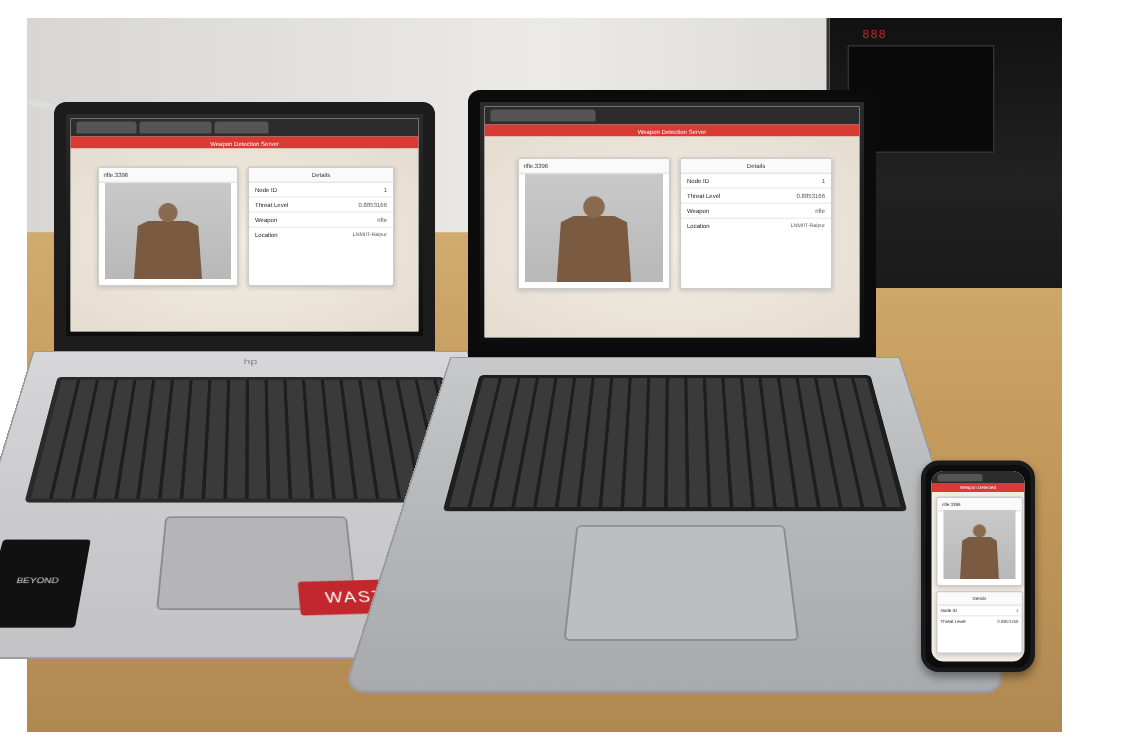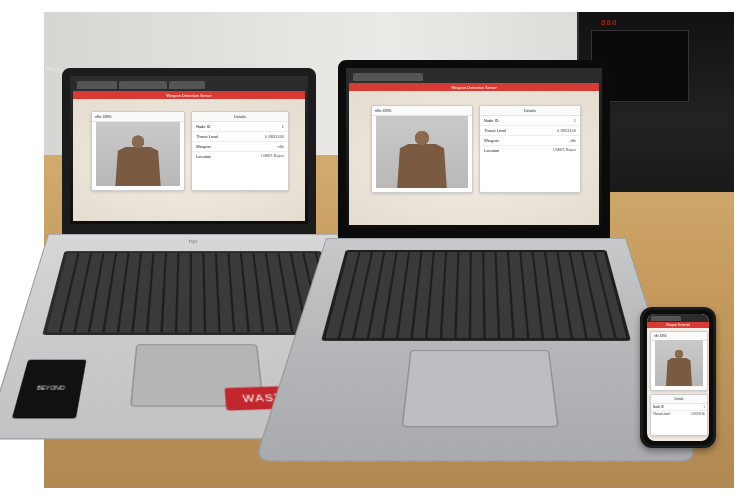--- a/index.html
+++ b/index.html
@@ -1,17 +1,17 @@
 <!DOCTYPE html>
 <html><head>
 <meta charset="utf-8">
 <style>
   html,body{margin:0;padding:0;width:750px;height:500px;overflow:hidden;font-family:Arial,Helvetica,sans-serif;background:#fff}
   .frame{width:750px;height:500px;background:#fff;position:relative}
-  .scene{position:absolute;left:44px;top:12px;width:690px;height:476px;
+  .scene{position:absolute;left:18px;top:12px;width:690px;height:476px;
     background:linear-gradient(180deg,#e1dfdc 0%,#e1dfdc 30%,#c7a46a 30%,#b38e56 100%);
     border-radius:2px}
   .wall-shadow{position:absolute;left:0;top:0;width:100%;height:30%;
     background:linear-gradient(90deg,#d8d6d3,#eceae7 50%,#d2d0cd)}
   .desk{position:absolute;left:0;bottom:0;width:100%;height:70%;
     background:linear-gradient(180deg,#d1ab6e 0%,#c59a5c 40%,#b08852 100%)}
   .oscilloscope{position:absolute;right:0;top:0;width:155px;height:180px;
     background:linear-gradient(180deg,#111 0%,#222 60%,#1a1a1a 100%);
     border-left:2px solid #333}
   .osc-screen{position:absolute;left:12px;top:18px;width:96px;height:70px;

